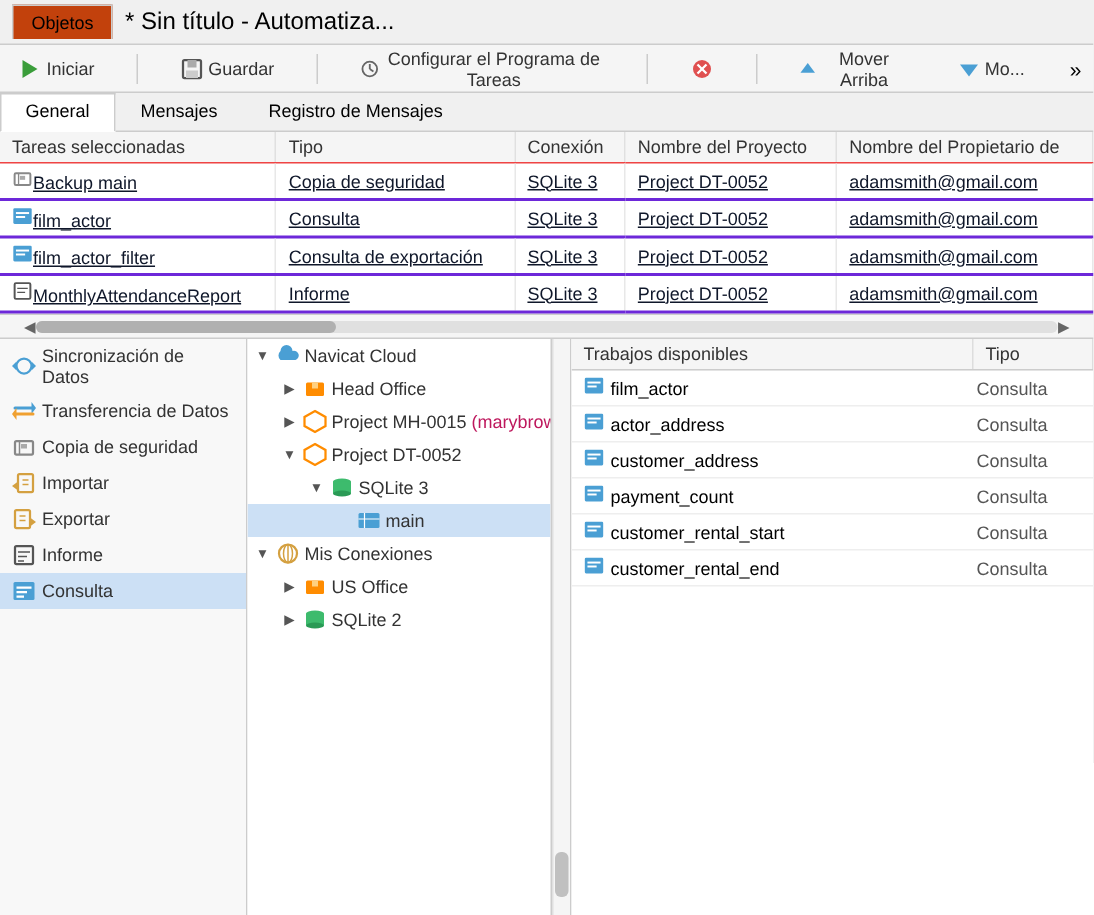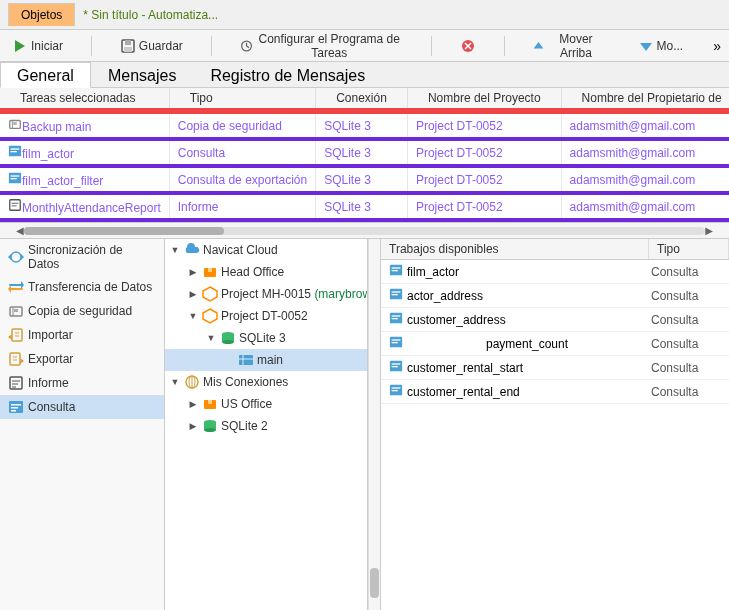--- a/index.html
+++ b/index.html
@@ -1,41 +1,41 @@
 <!DOCTYPE html>
 <html><head>
   <meta charset="utf-8">
   <style>
     * { box-sizing: border-box; margin: 0; padding: 0; }
     body { font-family: 'Segoe UI', Arial, sans-serif; font-size: 12px; background: #f0f0f0; width: 729px; height: 610px; overflow: hidden; }
 
     
     .title-bar { display: flex; align-items: center; background: #f0f0f0; border-bottom: 1px solid #ccc; height: 30px; padding: 0 8px; gap: 8px; }
-    .title-bar-tab { background: #fdba74; border: 1px solid #ccc; border-bottom: none; padding: 4px 12px; font-size: 12px; }
-    .title-bar-title { font-size: 12px; color: #4d7c0f; }
+    .title-bar-tab { background: #c2410c; border: 1px solid #ccc; border-bottom: none; padding: 4px 12px; font-size: 12px; }
+    .title-bar-title { font-size: 16px; color: #000000; }
 
     
     .toolbar { display: flex; align-items: center; background: #f5f5f5; border-bottom: 1px solid #ccc; height: 32px; padding: 0 4px; gap: 18px; }
     .toolbar-btn { display: flex; align-items: center; gap: 3px; padding: 3px 8px; border: none; background: transparent; cursor: pointer; font-size: 12px; color: #333; }
     .toolbar-separator { width: 1px; height: 20px; background: #ccc; margin: 0 2px; }
     .toolbar-more { padding: 2px 4px; border: none; background: transparent; cursor: pointer; font-size: 14px; }
 
     
     .tab-bar { display: flex; background: #f0f0f0; border-bottom: 1px solid #ccc; height: 26px; }
-    .tab { padding: 4px 16px; font-size: 16px; cursor: pointer; border: 1px solid transparent; border-bottom: none; }
+    .tab { padding: 4px 16px; font-size: 12px; cursor: pointer; border: 1px solid transparent; border-bottom: none; }
     .tab.active { background: #fff; border-color: #ccc; border-bottom: 1px solid #fff; margin-bottom: -1px; }
 
     
     .main-area { display: flex; flex-direction: column; height: calc(610px - 30px - 32px - 26px); }
 
     
     .table-area { flex: 0 0 auto; background: #fff; border-bottom: 1px solid #ccc; }
     .data-table { width: 100%; border-collapse: collapse; }
-    .data-table th { background: #f5f5f5; border-bottom: 6px solid #ef4444; border-right: 1px solid #e0e0e0; padding: 3px 20px; text-align: left; font-weight: normal; color: #333; white-space: nowrap; }
-    .data-table td { border-bottom: 4px solid #6d28d9; border-right: 1px solid #e8e8e8; padding: 3px 8px; white-space: nowrap; color: #8b5cf6; }
+    .data-table th { background: #f5f5f5; border-bottom: 1px solid #ef4444; border-right: 1px solid #e0e0e0; padding: 3px 8px; text-align: left; font-weight: normal; color: #333; white-space: nowrap; }
+    .data-table td { border-bottom: 2px solid #6d28d9; border-right: 1px solid #e8e8e8; padding: 3px 8px; white-space: nowrap; color: #0f172a; text-decoration: underline; }
 
     
     .h-scroll { height: 16px; background: #f5f5f5; border-bottom: 1px solid #ccc; display: flex; align-items: center; padding: 0 16px; }
     .h-scroll-track { flex: 1; height: 8px; background: #e0e0e0; border-radius: 4px; position: relative; }
     .h-scroll-thumb { position: absolute; left: 0; width: 200px; height: 8px; background: #b0b0b0; border-radius: 4px; }
     .scroll-arrow { font-size: 10px; color: #666; cursor: pointer; }
 
     
     .bottom-panel { display: flex; flex: 1; overflow: hidden; }
 
@@ -299,21 +299,21 @@
           <span>Head Office</span>
         </div>
 
         <div class="tree-item" style="padding-left:22px;">
           <span class="tree-chevron">▶</span>
           <span class="tree-icon">
             <svg width="16" height="16" viewBox="0 0 16 16">
                 <polygon points="8,1 15,5 15,11 8,15 1,11 1,5" fill="none" stroke="#ff8c00" stroke-width="1.5"></polygon>
               </svg>
           </span>
-          <span>Project MH-0015 <span style="color:#15803d;">(marybrow</span></span>
+          <span>Project MH-0015 <span style="color:#be185d;">(marybrow</span></span>
         </div>
 
         <div class="tree-item" style="padding-left:22px;">
           <span class="tree-chevron">▼</span>
           <span class="tree-icon">
             <svg width="16" height="16" viewBox="0 0 16 16">
                 <polygon points="8,1 15,5 15,11 8,15 1,11 1,5" fill="none" stroke="#ff8c00" stroke-width="1.5"></polygon>
               </svg>
           </span>
           <span>Project DT-0052</span>
@@ -417,21 +417,21 @@
               </svg></span>
     <span style="flex:1;">customer_address</span>
     <span style="width:70px;color:#555;">Consulta</span>
   </div>
           <div class="job-row">
     <span><svg width="14" height="14" viewBox="0 0 16 16">
                 <rect x="1" y="2" width="14" height="12" rx="1" fill="#4a9fd4"></rect>
                 <rect x="3" y="5" width="10" height="1.5" fill="white"></rect>
                 <rect x="3" y="8" width="7" height="1.5" fill="white"></rect>
               </svg></span>
-    <span style="flex:1;text-align:center;">payment_count</span>
+    <span style="flex:1;">payment_count</span>
     <span style="width:70px;color:#555;">Consulta</span>
   </div>
           <div class="job-row">
     <span><svg width="14" height="14" viewBox="0 0 16 16">
                 <rect x="1" y="2" width="14" height="12" rx="1" fill="#4a9fd4"></rect>
                 <rect x="3" y="5" width="10" height="1.5" fill="white"></rect>
                 <rect x="3" y="8" width="7" height="1.5" fill="white"></rect>
               </svg></span>
     <span style="flex:1;">customer_rental_start</span>
     <span style="width:70px;color:#555;">Consulta</span>

